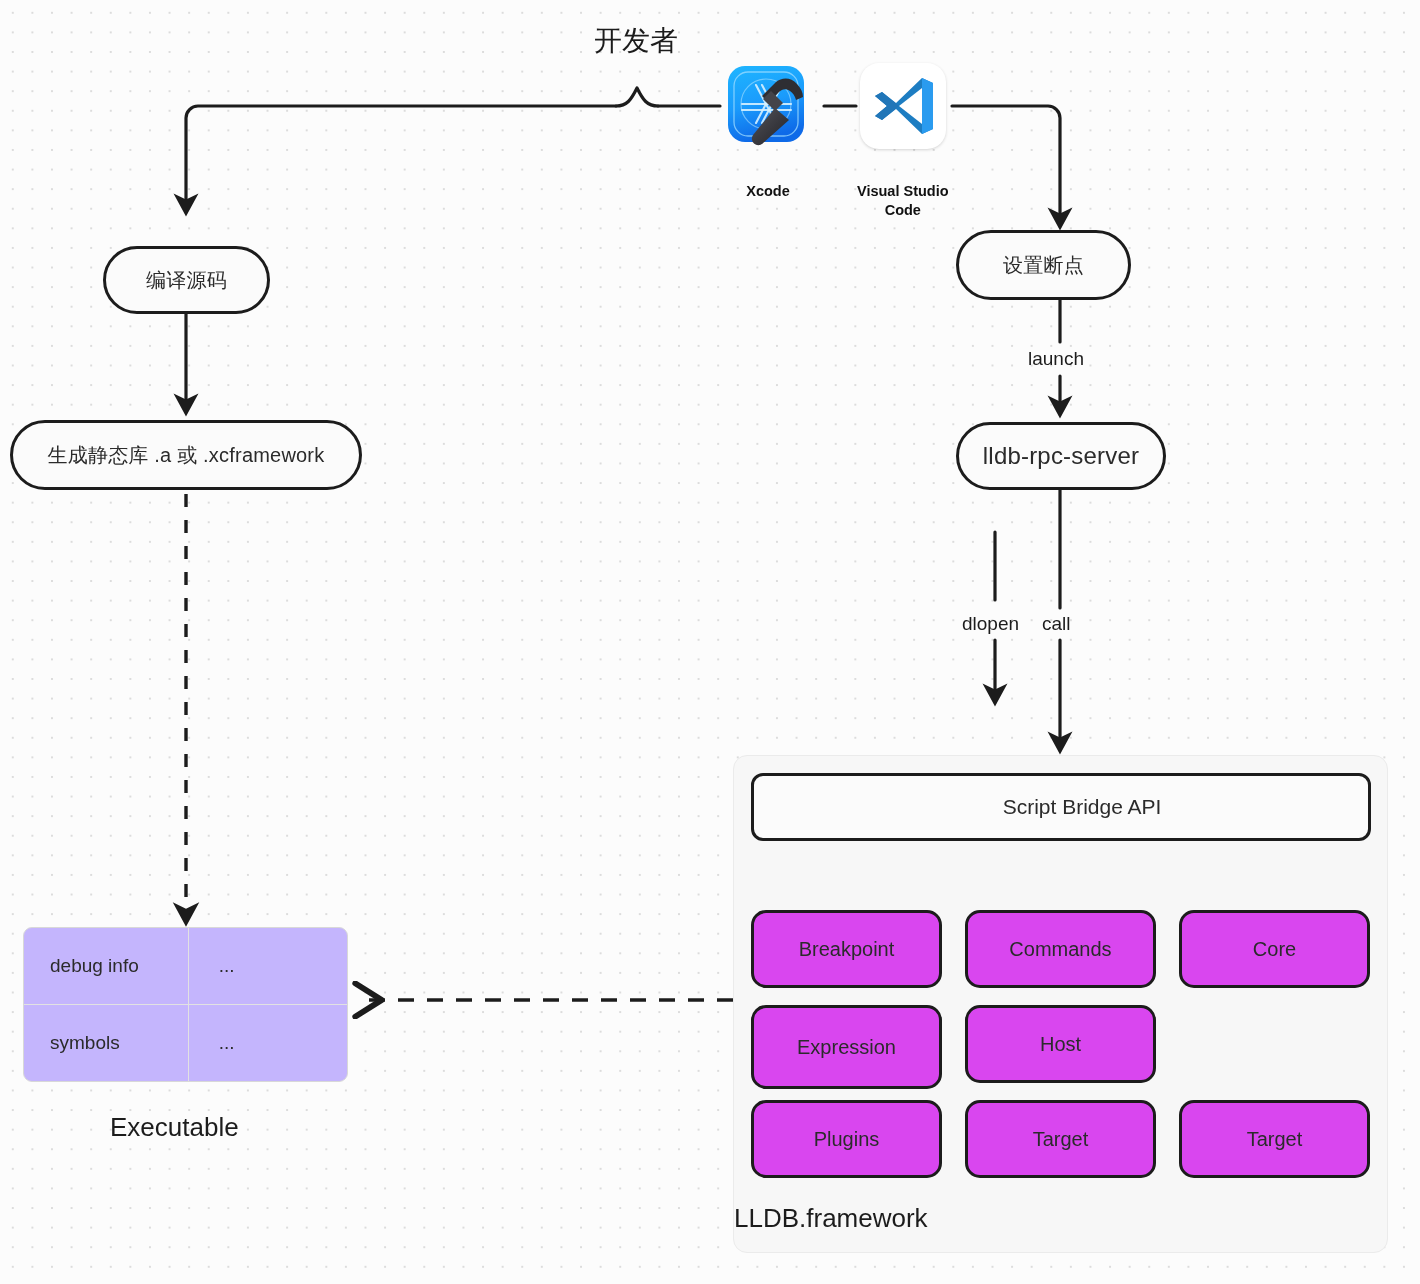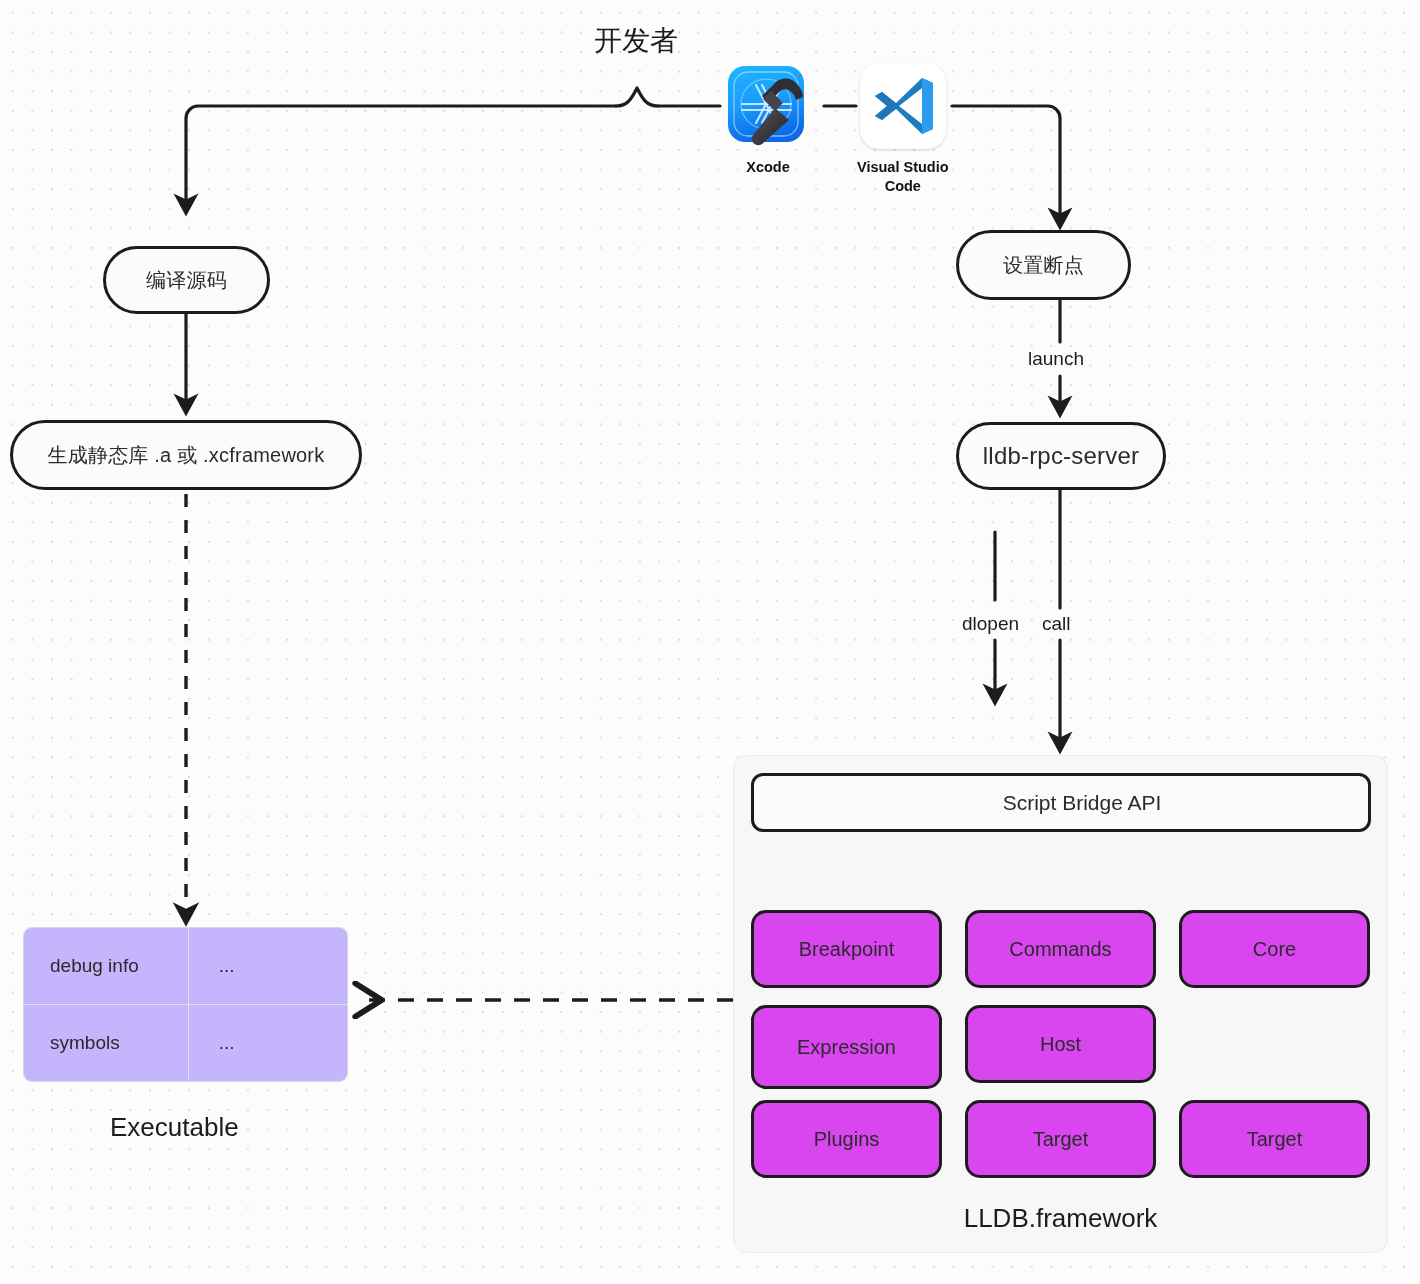--- a/index.html
+++ b/index.html
@@ -65,20 +65,21 @@
     white-space: nowrap;
     background: transparent;
   }
 
   
   .app-icon-wrap {
     position: absolute;
     display: flex;
     flex-direction: column;
     align-items: center;
+    gap: 24px;
   }
   .app-caption {
     margin-top: 9px;
     font-size: 14.5px;
     font-weight: bold;
     color: #111;
     text-align: center;
     line-height: 1.32;
     max-width: 110px;
     white-space: pre-line;
@@ -131,42 +132,42 @@
     background: #f7f7f7;
     border: 1.2px solid #ebebeb;
     border-radius: 14px;
     box-sizing: border-box;
   }
   #lldb-title {
     position: absolute;
     left: 0;
     right: 0;
     bottom: 18px;
-    text-align: center;
+    text-align: left;
     font-size: 26px;
     color: #1c1c1c;
   }
   .sub-node {
     position: absolute;
     box-sizing: border-box;
     border: 3.4px solid #1c1c1c;
     border-radius: 15px;
     background: #d946ef;
     display: flex;
     align-items: center;
     justify-content: center;
     font-size: 20px;
     color: #2b2b2b;
   }
   #script-bridge-api {
     position: absolute;
     left: 751px;
     top: 773px;
     width: 620px;
-    height: 59px;
+    height: 68px;
     border: 3.4px solid #1c1c1c;
     border-radius: 12px;
     background: #fbfbfb;
     display: flex;
     align-items: center;
     justify-content: center;
     font-size: 21px;
     color: #2b2b2b;
     box-sizing: border-box;
     padding-left: 42px;

